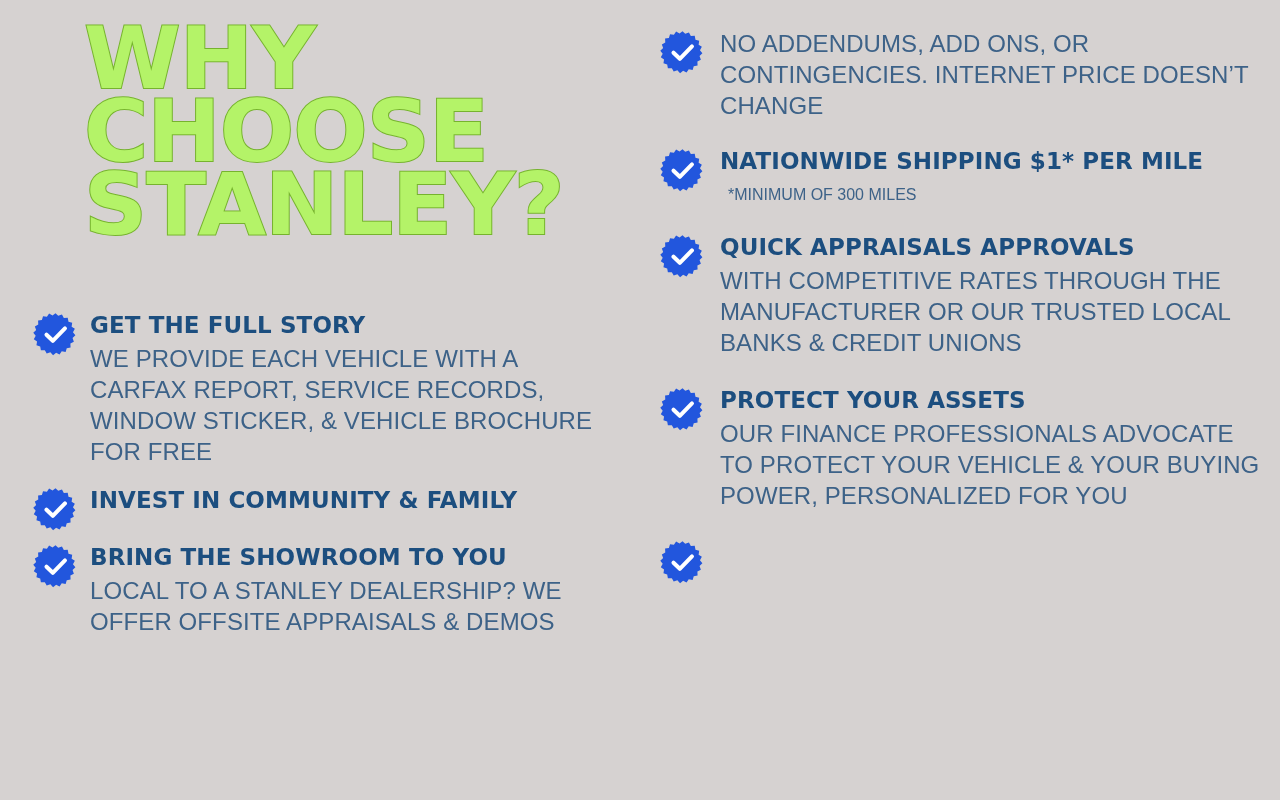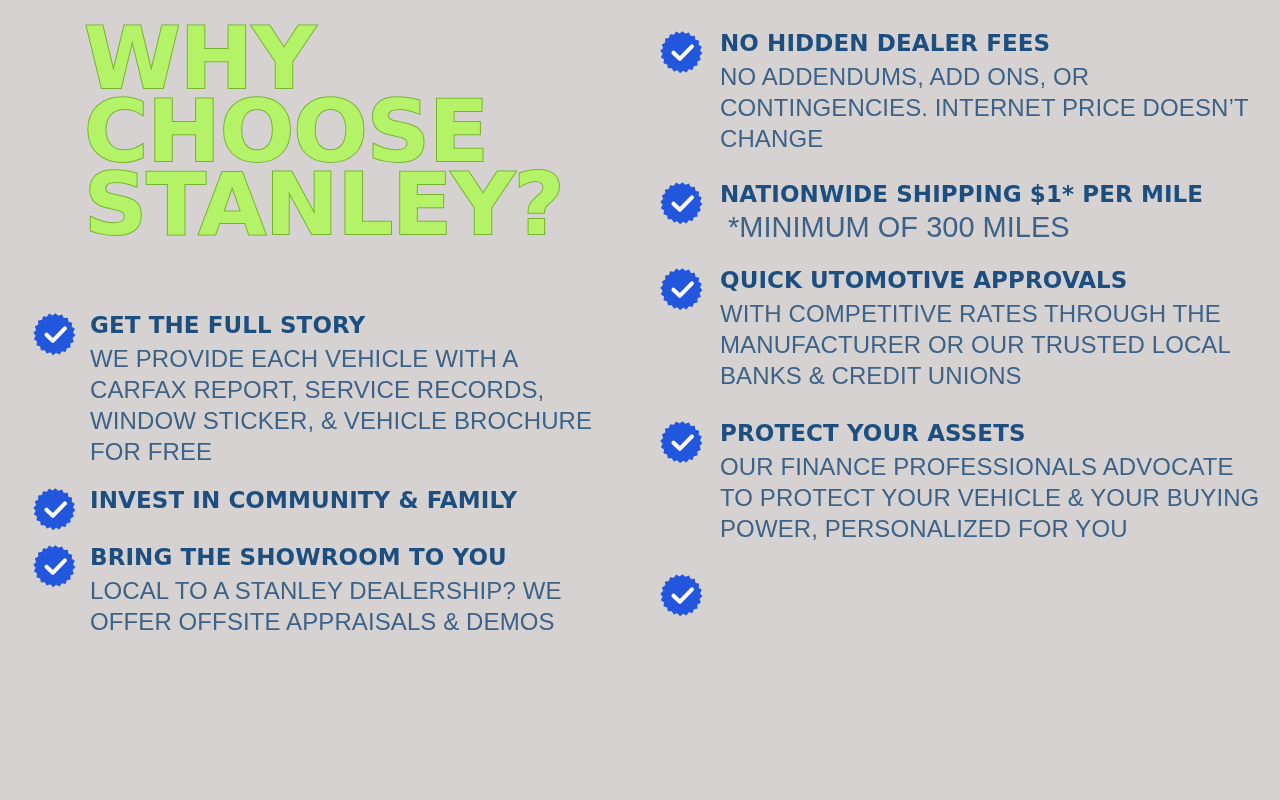--- a/index.html
+++ b/index.html
@@ -101,21 +101,21 @@
     color: #3d6288;
     margin: 0;
   }
   .feature-body .b {
     font-family: "DejaVu Sans", sans-serif;
     font-weight: bold;
     color: #1c4e7f;
   }
   .feature-note {
     font-family: "Liberation Sans", sans-serif;
-    font-size: 29px;
+    font-size: 16px;
     line-height: 31px;
     color: #3d6288;
     margin: 0;
     padding-left: 8px;
   }
 
   
   .f-left-1 { margin-bottom: 18px; }
   .f-left-2 { margin-bottom: 27px; }
   .f-left-2 .badge, .f-left-3 .badge { left: 33px; }
@@ -173,21 +173,20 @@
 
   <div class="col col-right">
 
     <div class="feature f-right-1">
       <span class="badge">
         <svg viewBox="0 0 100 100" aria-hidden="true">
           <path fill="#2256dd" d="M50 2.5 56.1 8.4 64.4 5.6 68.5 13.3 77.2 12.9 78.8 21.4 87.1 23.9 85.8 32.5 93 37.4 88.8 45 94.2 51.8 87.9 57.8 90.8 66 83.1 70.1 83.5 78.9 75 80.4 72.5 88.7 63.9 87.4 59 94.7 51.4 90.5 44.6 95.9 38.6 89.5 30.4 92.4 26.3 84.8 17.5 85.2 16 76.6 7.7 74.1 9 65.5 1.8 60.6 6 53 0.6 46.2 7 40.2 4.1 32 11.7 27.9 11.3 19.1 19.8 17.6 22.3 9.3 30.9 10.6 35.8 3.4 43.4 7.6z"></path>
           <path fill="none" stroke="#ffffff" stroke-width="9" stroke-linecap="round" stroke-linejoin="round" d="M30 50.5 44 64 71 36.5"></path>
         </svg>
       </span>
-      <p class="feature-title">NO HIDDEN DEALER FEES</p>
       <p class="feature-body">NO ADDENDUMS, ADD ONS, OR CONTINGENCIES. INTERNET PRICE DOESN’T CHANGE</p>
     </div>
 
     <div class="feature f-right-2">
       <span class="badge">
         <svg viewBox="0 0 100 100" aria-hidden="true">
           <path fill="#2256dd" d="M50 2.5 56.1 8.4 64.4 5.6 68.5 13.3 77.2 12.9 78.8 21.4 87.1 23.9 85.8 32.5 93 37.4 88.8 45 94.2 51.8 87.9 57.8 90.8 66 83.1 70.1 83.5 78.9 75 80.4 72.5 88.7 63.9 87.4 59 94.7 51.4 90.5 44.6 95.9 38.6 89.5 30.4 92.4 26.3 84.8 17.5 85.2 16 76.6 7.7 74.1 9 65.5 1.8 60.6 6 53 0.6 46.2 7 40.2 4.1 32 11.7 27.9 11.3 19.1 19.8 17.6 22.3 9.3 30.9 10.6 35.8 3.4 43.4 7.6z"></path>
           <path fill="none" stroke="#ffffff" stroke-width="9" stroke-linecap="round" stroke-linejoin="round" d="M30 50.5 44 64 71 36.5"></path>
         </svg>
       </span>
@@ -195,21 +194,21 @@
       <p class="feature-note">*MINIMUM OF 300 MILES</p>
     </div>
 
     <div class="feature f-right-3">
       <span class="badge">
         <svg viewBox="0 0 100 100" aria-hidden="true">
           <path fill="#2256dd" d="M50 2.5 56.1 8.4 64.4 5.6 68.5 13.3 77.2 12.9 78.8 21.4 87.1 23.9 85.8 32.5 93 37.4 88.8 45 94.2 51.8 87.9 57.8 90.8 66 83.1 70.1 83.5 78.9 75 80.4 72.5 88.7 63.9 87.4 59 94.7 51.4 90.5 44.6 95.9 38.6 89.5 30.4 92.4 26.3 84.8 17.5 85.2 16 76.6 7.7 74.1 9 65.5 1.8 60.6 6 53 0.6 46.2 7 40.2 4.1 32 11.7 27.9 11.3 19.1 19.8 17.6 22.3 9.3 30.9 10.6 35.8 3.4 43.4 7.6z"></path>
           <path fill="none" stroke="#ffffff" stroke-width="9" stroke-linecap="round" stroke-linejoin="round" d="M30 50.5 44 64 71 36.5"></path>
         </svg>
       </span>
-      <p class="feature-title">QUICK UTOMOTIVE APPROVALS</p>
+      <p class="feature-title">QUICK APPRAISALS APPROVALS</p>
       <p class="feature-body">WITH COMPETITIVE RATES THROUGH THE MANUFACTURER OR OUR TRUSTED LOCAL BANKS &amp; CREDIT UNIONS</p>
     </div>
 
     <div class="feature f-right-4">
       <span class="badge">
         <svg viewBox="0 0 100 100" aria-hidden="true">
           <path fill="#2256dd" d="M50 2.5 56.1 8.4 64.4 5.6 68.5 13.3 77.2 12.9 78.8 21.4 87.1 23.9 85.8 32.5 93 37.4 88.8 45 94.2 51.8 87.9 57.8 90.8 66 83.1 70.1 83.5 78.9 75 80.4 72.5 88.7 63.9 87.4 59 94.7 51.4 90.5 44.6 95.9 38.6 89.5 30.4 92.4 26.3 84.8 17.5 85.2 16 76.6 7.7 74.1 9 65.5 1.8 60.6 6 53 0.6 46.2 7 40.2 4.1 32 11.7 27.9 11.3 19.1 19.8 17.6 22.3 9.3 30.9 10.6 35.8 3.4 43.4 7.6z"></path>
           <path fill="none" stroke="#ffffff" stroke-width="9" stroke-linecap="round" stroke-linejoin="round" d="M30 50.5 44 64 71 36.5"></path>
         </svg>
       </span>

